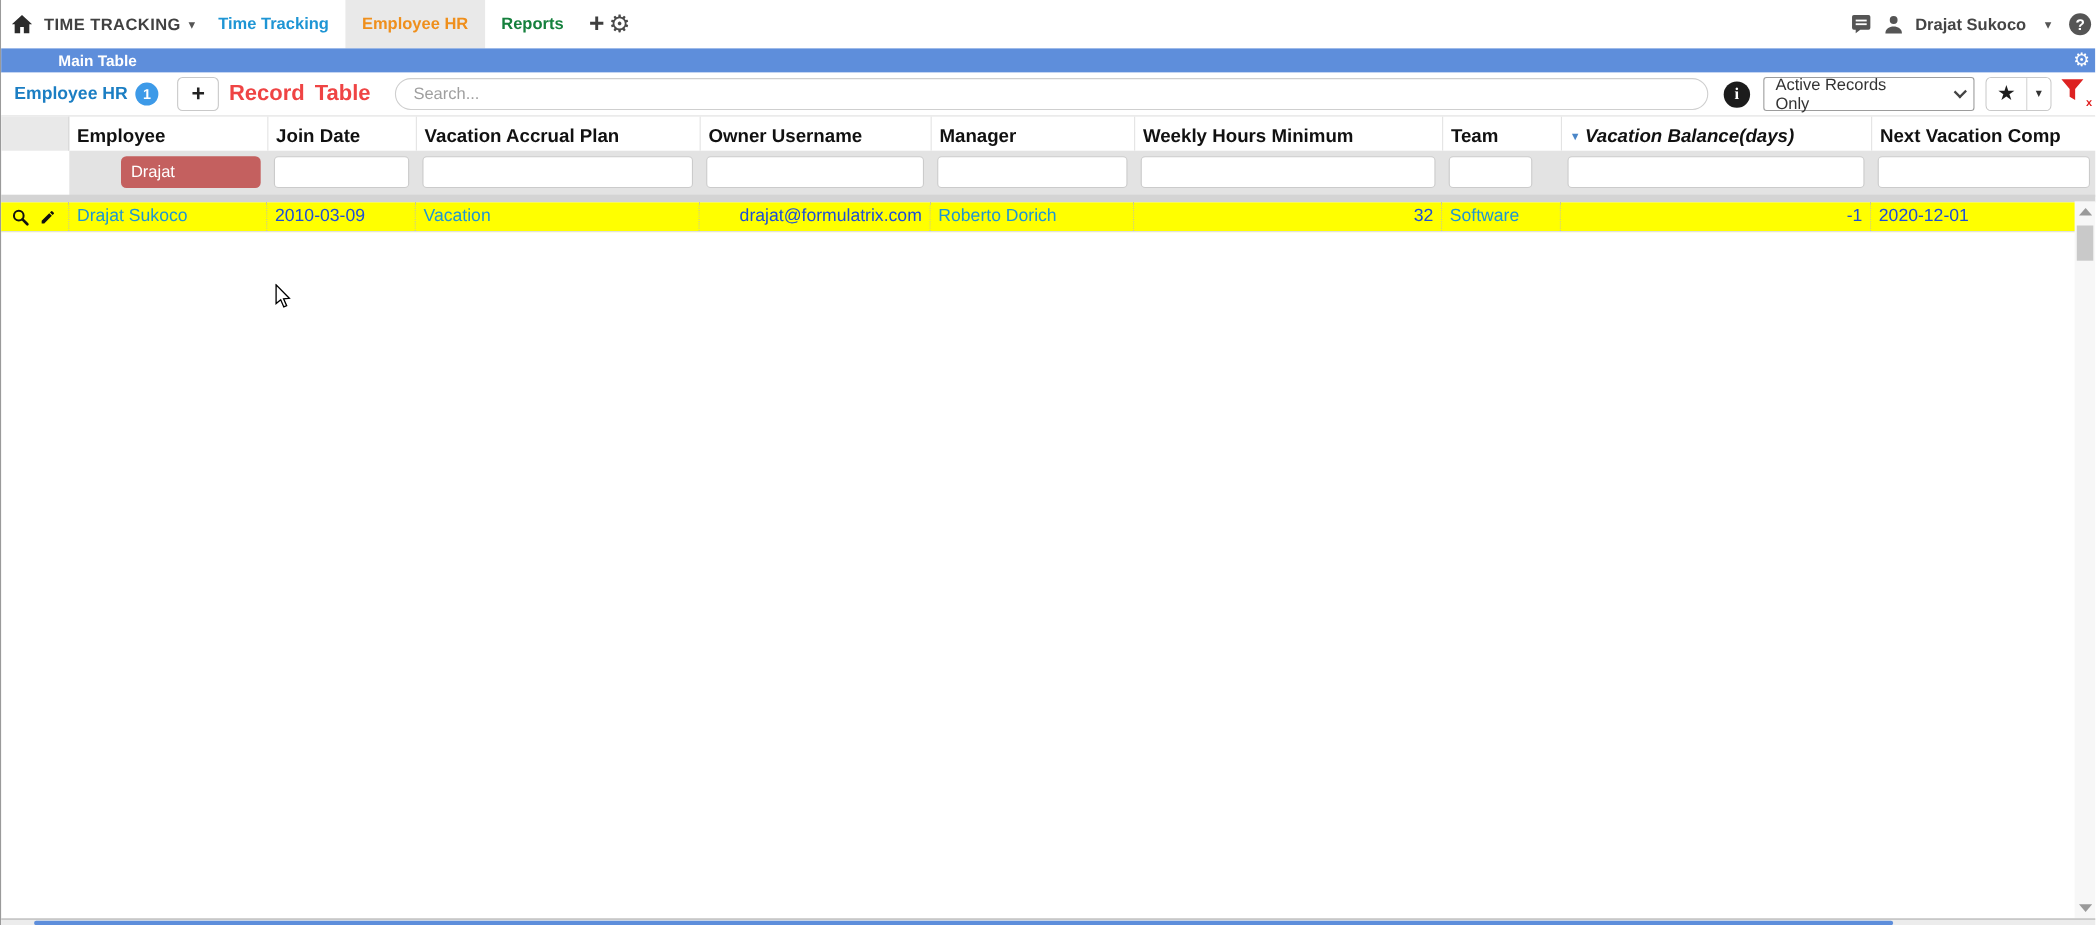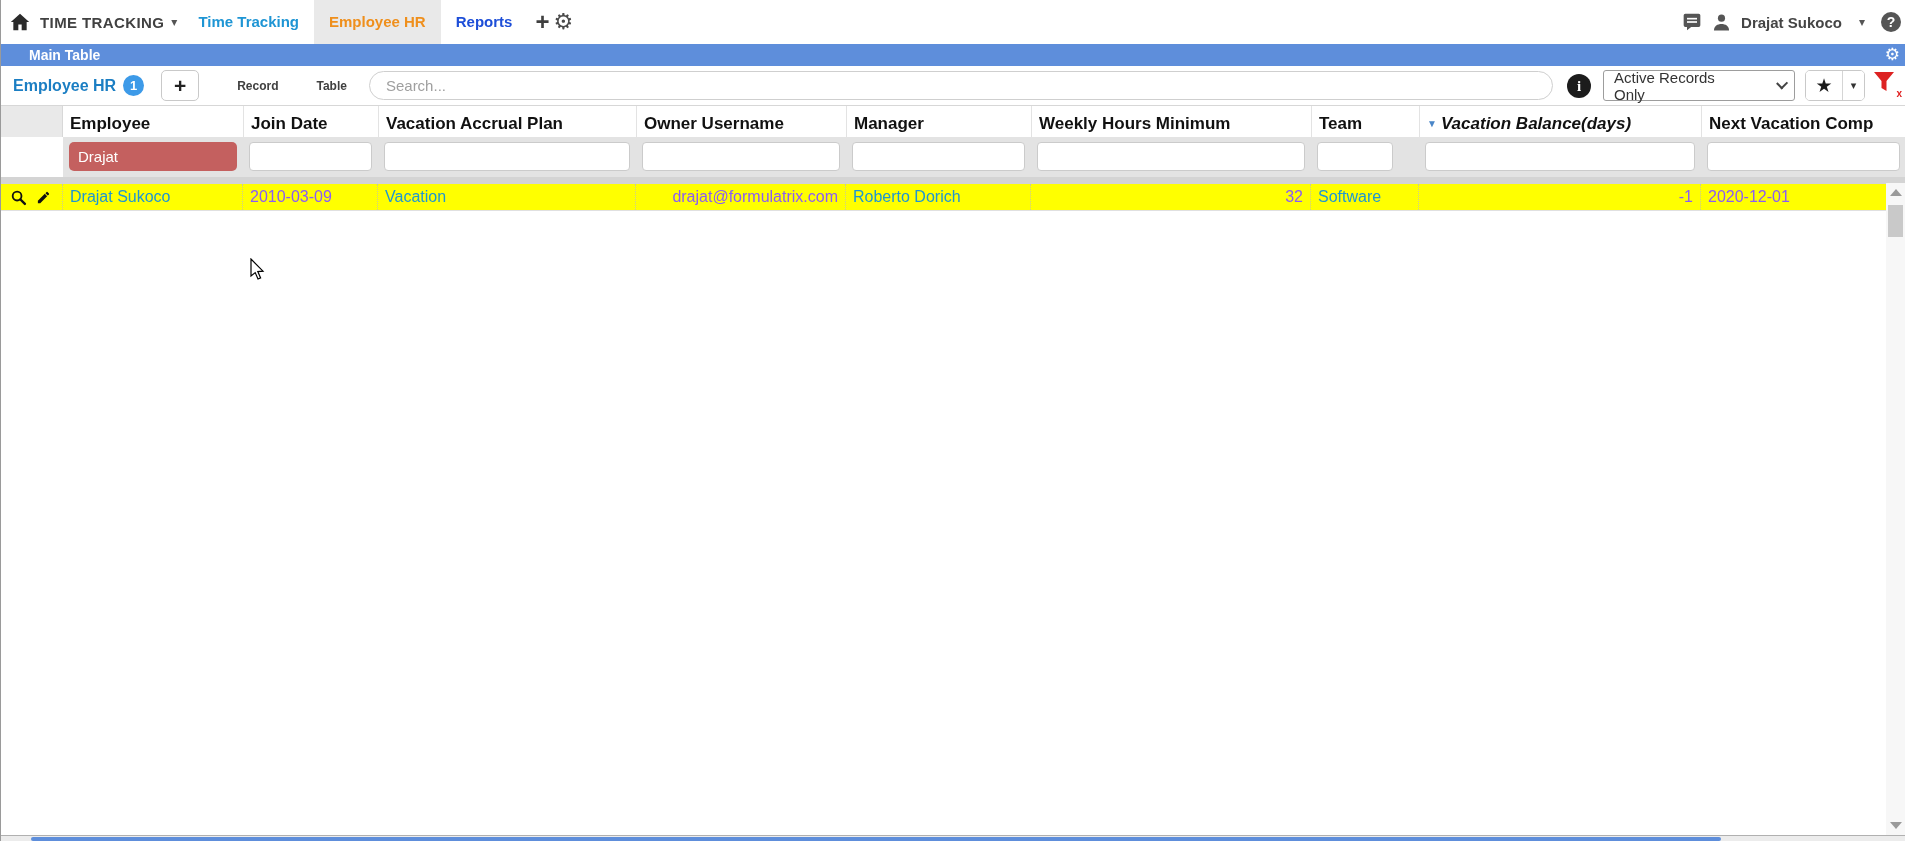--- a/index.html
+++ b/index.html
@@ -12,42 +12,42 @@
   .nav { position:absolute; top:0; left:0; width:100%; height:44px; background:#fff;
     display:flex; align-items:flex-start; }
   .nav-left { display:flex; align-items:center; }
   .nav-right { position:absolute; right:4px; top:0; height:44px; display:flex; align-items:center; gap:10px; }
   .home-ic { margin:0 10px 0 9px; display:flex; }
   .app-title { font-size:15px; font-weight:700; color:#414141; letter-spacing:.4px; }
   .caret { font-size:12px; color:#555; margin:0 6px 0 7px; }
   .nav-tab { height:44px; line-height:44px; padding:0 15px; font-size:15px; font-weight:700; cursor:default; }
   .nav-tab.t0 { color:#1e95d4; }
   .nav-tab.t1 { color:#ef8f1c; background:#e9e9e9; }
-  .nav-tab.t2 { color:#1d4ed8; }
+  .nav-tab.t2 { color:#15803d; }
   .nav-plus { font-size:24px; font-weight:700; color:#3f3f3f; margin:0 4px 0 8px; line-height:44px; }
   .nav-gear { font-size:22px; color:#4a4a4a; line-height:44px; }
   .user-name { font-size:15px; font-weight:700; color:#454545; }
   .help-circle { width:20px; height:20px; border-radius:50%; background:#555; color:#fff;
     font-size:14px; font-weight:700; text-align:center; line-height:20px; }
 
   
   .sheetbar { position:absolute; top:44px; left:0; width:100%; height:22px; background:#5e8edb;
-    display:flex; align-items:center; }
+    display:flex; align-items:center;padding-left:24px; }
   .sheet-title { color:#fff; font-size:14px; font-weight:700; margin-left:28px; }
   .sheet-gear { position:absolute; right:5px; color:#fff; font-size:17px; line-height:22px; }
 
   
   .toolbar { position:absolute; top:66px; left:0; width:100%; height:40px; background:#fff;
     border-bottom:1px solid #d7d7d7; display:flex; align-items:center; }
   .tb-sheet { color:#1b7ec3; font-size:16px; font-weight:700; margin-left:12px; }
   .tb-badge { width:21px; height:21px; border-radius:50%; background:#3d9ae8; color:#fff;
     font-size:13px; font-weight:700; text-align:center; line-height:21px; margin-left:7px; }
   .tb-plus { width:38px; height:31px; border:1px solid #c9c9c9; border-radius:5px; background:#fff;
     font-size:21px; font-weight:700; color:#222; text-align:center; line-height:29px; margin-left:17px; }
-  .tb-link { color:#404040; font-size:12px; font-weight:700; margin-left:38px; }
+  .tb-link { color:#ef4444; font-size:20px; font-weight:700; margin-left:9px; }
   .search-wrap { flex:1; margin:0 14px 0 22px; }
   .search-input { width:100%; height:29px; border:1px solid #cfcfcf; border-radius:15px;
     padding:12px 16px; font-size:15px; color:#333; outline:none; font-family:"Liberation Sans",sans-serif; }
   .search-input::placeholder { color:#9f9f9f; }
   .info-ic { width:24px; height:24px; border-radius:50%; background:#1c1c1c; color:#fff;
     font-size:15px; font-weight:700; text-align:center; line-height:24px; font-family:"Liberation Serif",serif; }
   .view-select { width:192px; height:31px; border:1px solid #9d9d9d; border-radius:3px; background:#fff;
     display:flex; align-items:center; justify-content:space-between; padding:0 10px; margin-left:12px;gap:48px; }
   .view-select span.val { font-size:15px; color:#333; }
   .chev { width:9px; height:9px; border-right:2px solid #444; border-bottom:2px solid #444;
@@ -66,27 +66,27 @@
   .hlabel { padding:8px 7px 3px; font-size:17px; font-weight:700; color:#111; white-space:nowrap;
     overflow:hidden; border-left:1px solid #e3e3e3; }
   .hlabel.first { border-left:none; }
   .hlabel .sort-ic { color:#4a86c8; font-size:10px; margin-right:4px; vertical-align:2px; }
   .hlabel.italic span.lbl { font-style:italic; }
   .gutter-head { background:#e9e9e9; border-right:1px solid #d8d8d8; grid-row:1 / span 2; }
   .fband { background:#e3e3e3; }
   .fcell { padding:5px 6px 8px; }
   .fbox { height:29px; background:#fff; border:1px solid #cbcbcb; border-radius:4px; }
   .fchip { height:29px; background:#c4605f; border-radius:5px; color:#fff; font-size:15px;
-    line-height:29px; padding-left:9px; }
+    line-height:29px; padding-left:9px;margin-left:41px; }
   .band-bottom { position:absolute; top:177px; left:0; width:1905px; height:7px; background:#d4d4d4; }
 
   .datarow { position:absolute; top:184px; left:0; width:1886px; height:27px; background:#ffff00;
     border-bottom:1px solid #e0e0e0; }
   .dcell { line-height:26px; font-size:16px; white-space:nowrap; overflow:hidden;
-    border-right:1px dotted #c9c994; padding:0 7px; color:#8b5cf6; }
+    border-right:1px dotted #c9c994; padding:0 7px; color:#1d4ed8; }
   .dcell.link { color:#1e96d3; }
   .dcell.num { text-align:right; }
   .row-icons { display:flex; align-items:center; gap:9px; padding-left:9px; border-right:1px dotted #c9c994; }
 
   
   .vscroll { position:absolute; top:183px; right:0; width:19px; bottom:6px; background:#f7f7f7; }
   .vs-up, .vs-down { position:absolute; left:0; width:19px; height:19px; display:flex;
     align-items:center; justify-content:center; }
   .vs-up { top:0; } .vs-down { bottom:0; }
   .tri-up { width:0; height:0; border-left:6px solid transparent; border-right:6px solid transparent;

